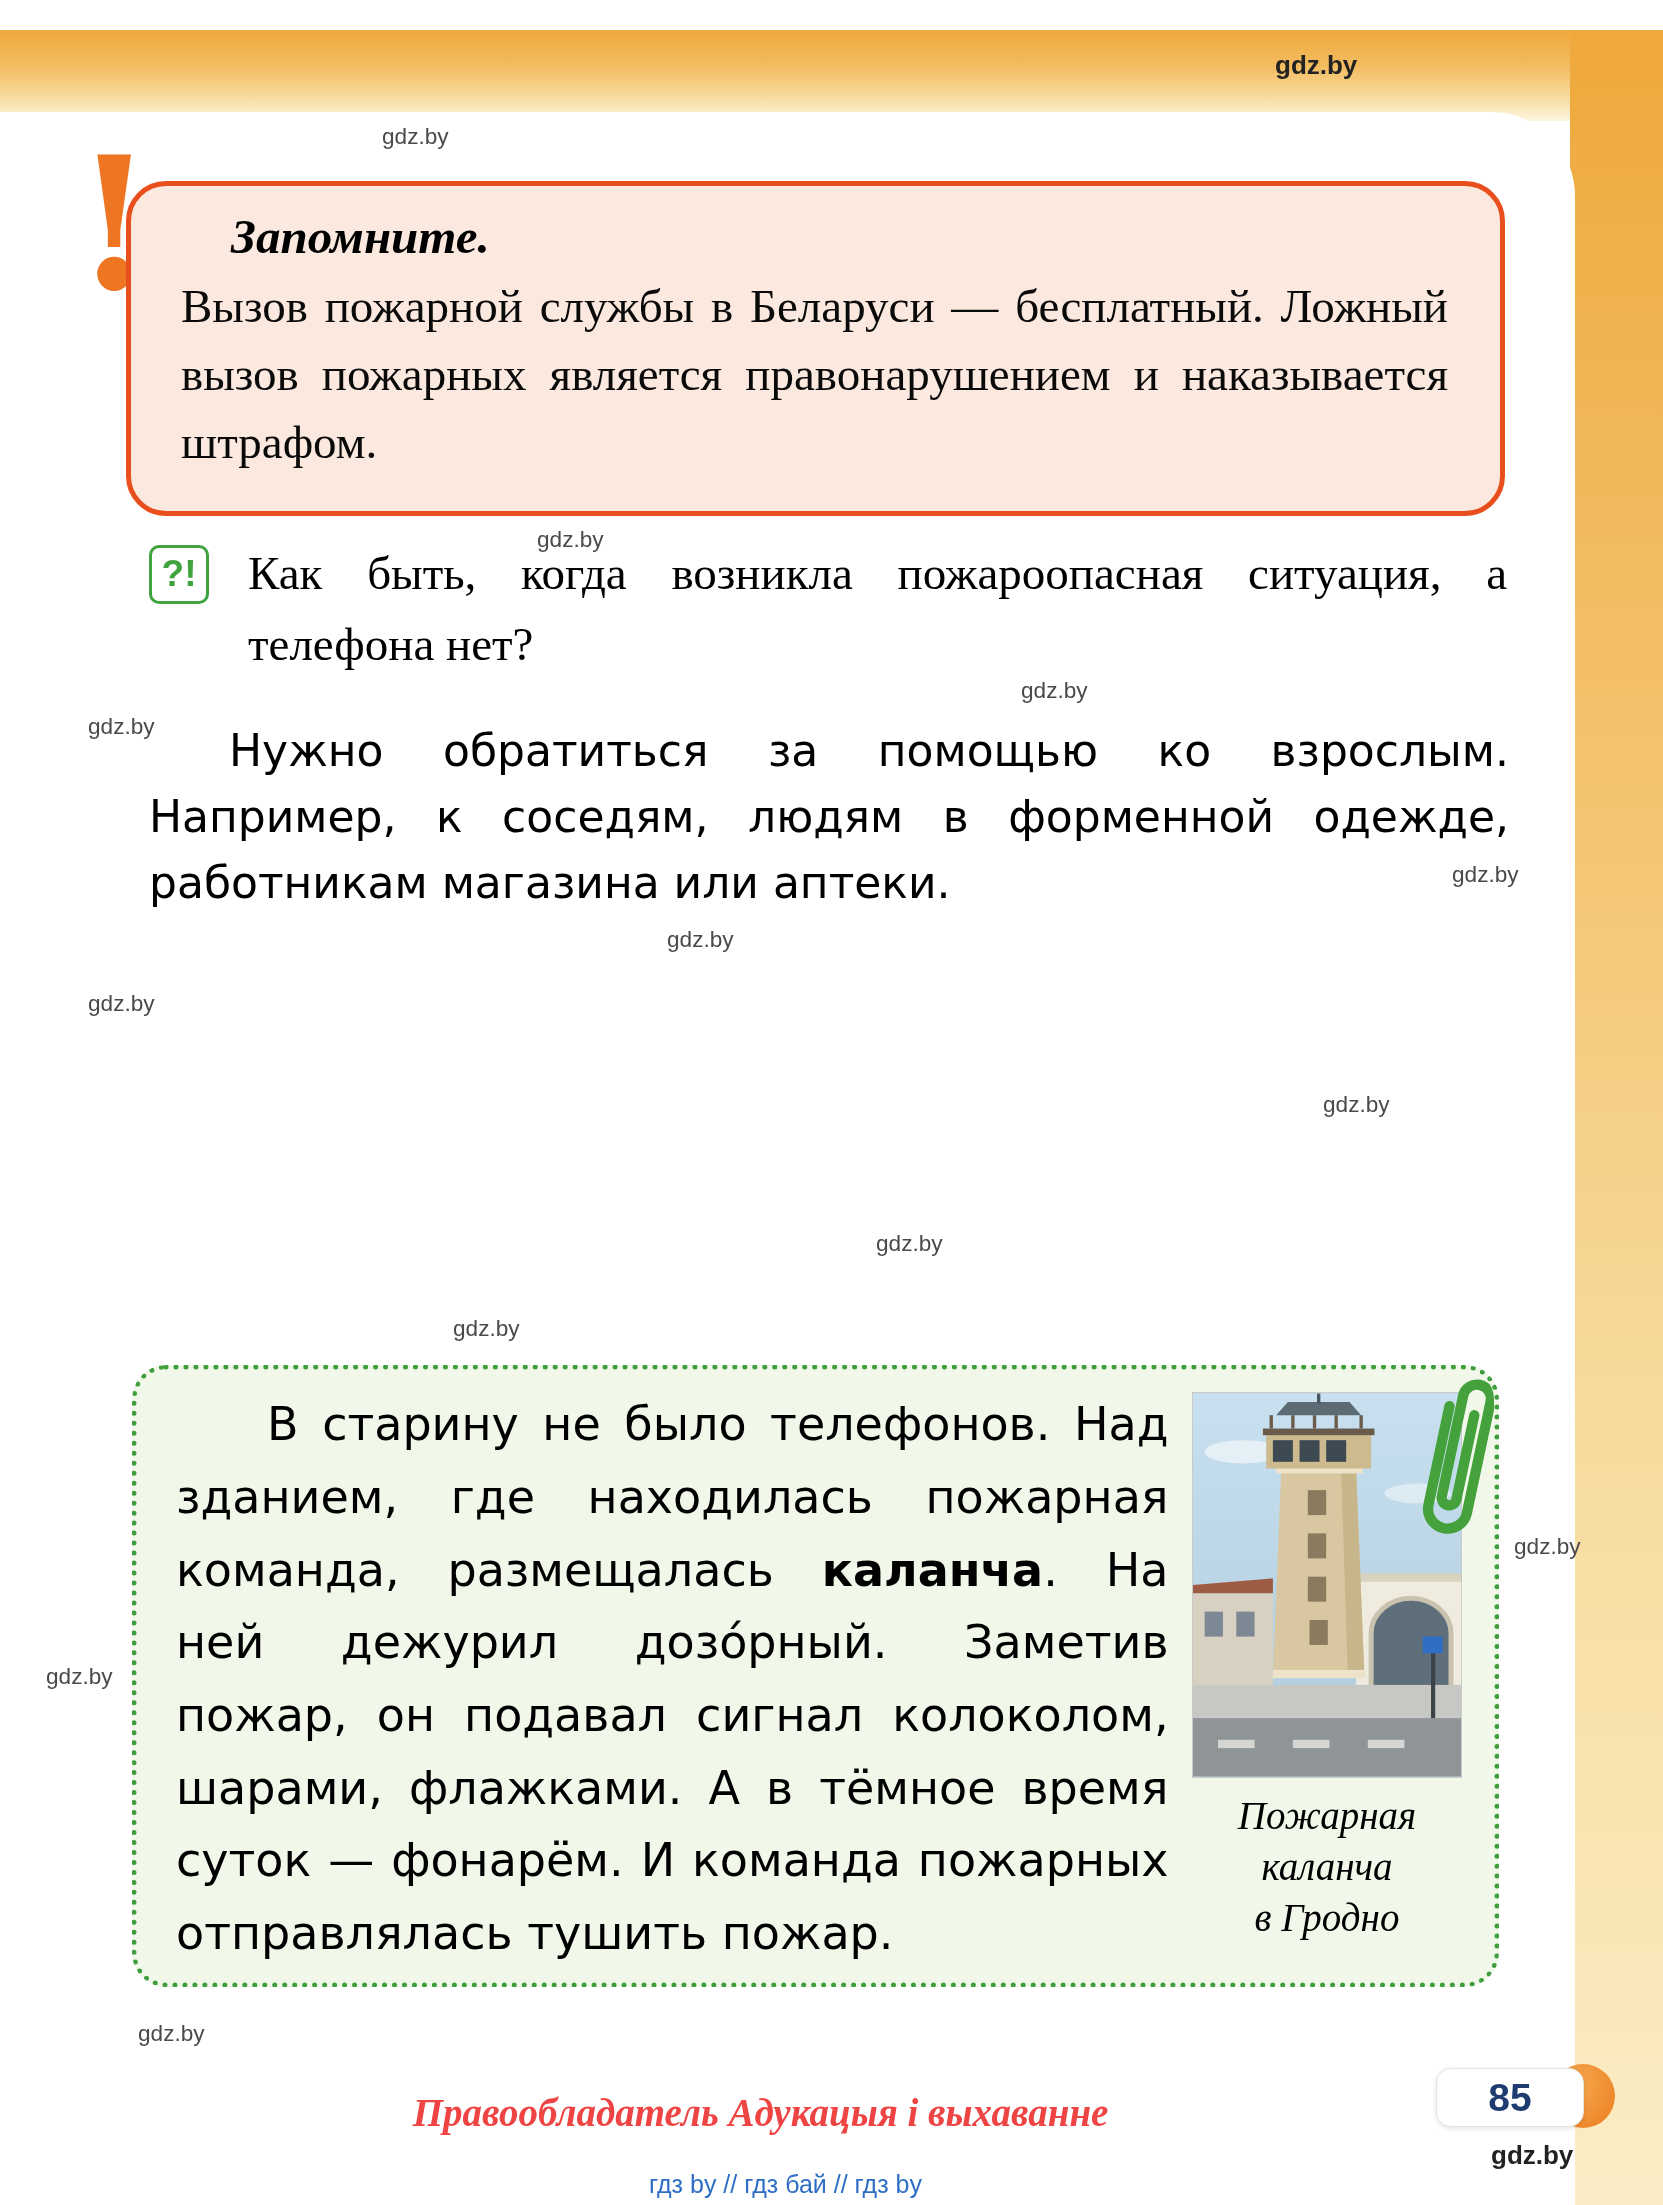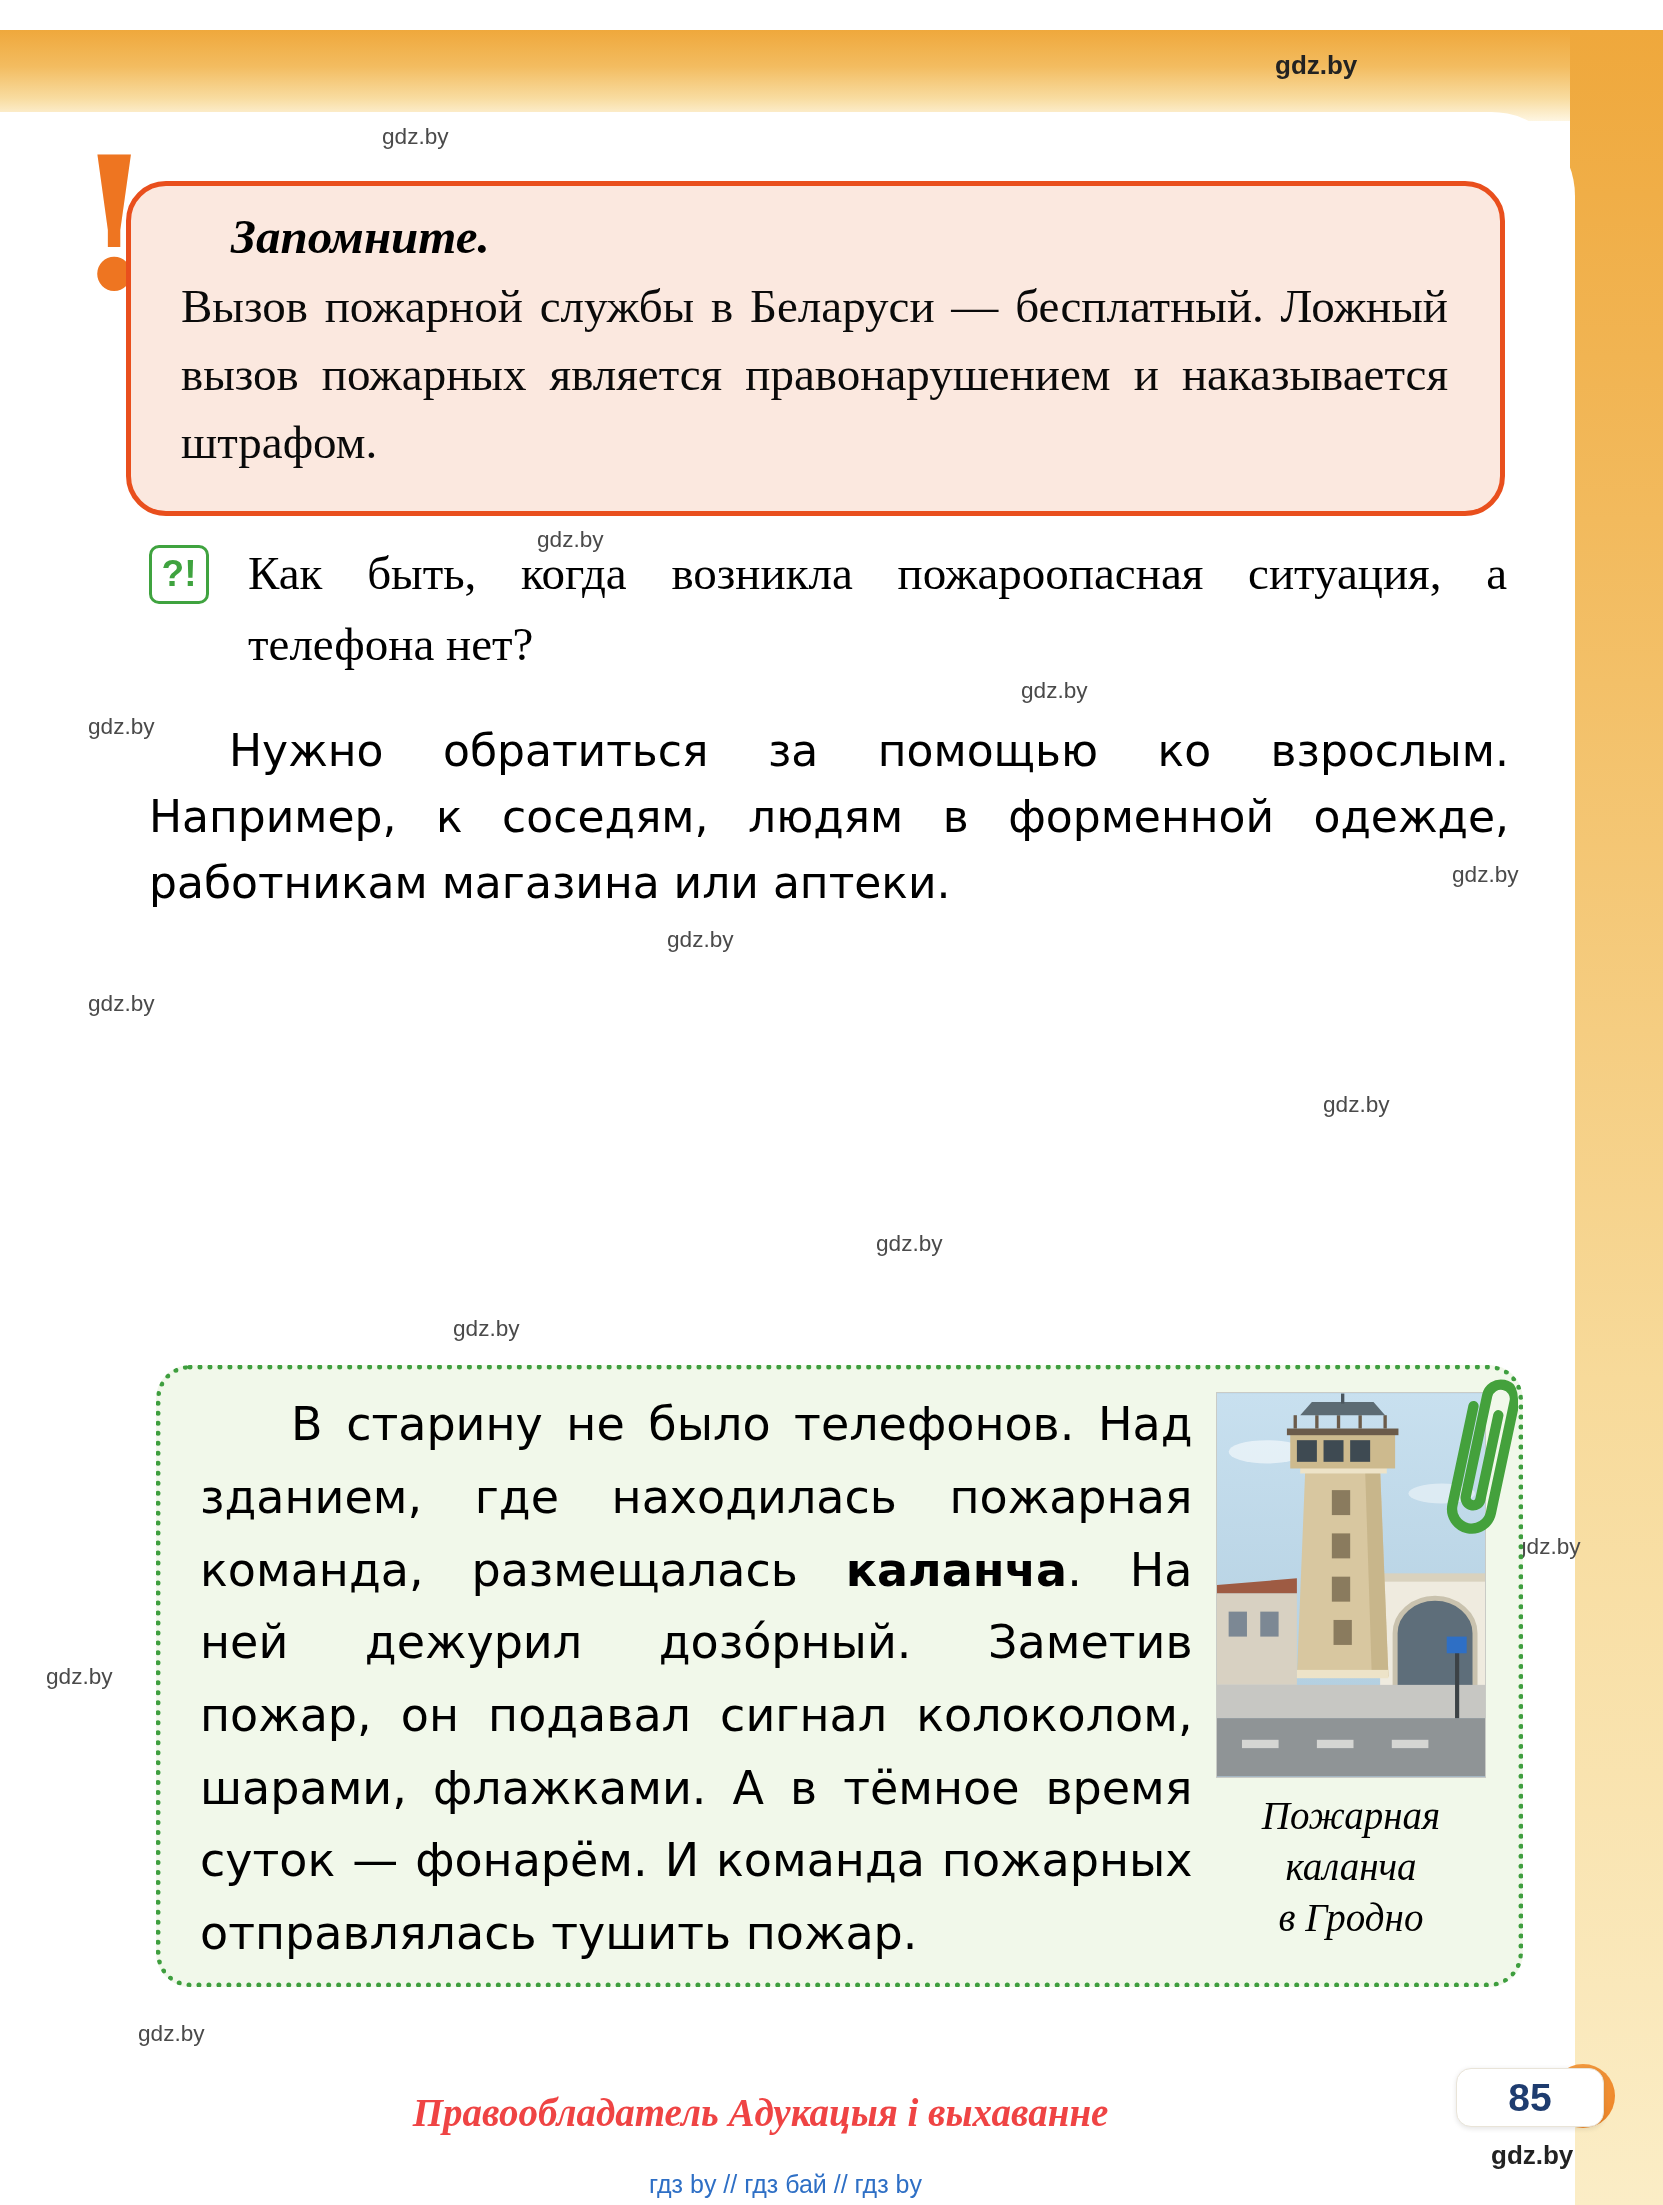--- a/index.html
+++ b/index.html
@@ -61,21 +61,21 @@
   }
 
   .para {
     position:absolute; left:149px; width:1360px; font-size:44px; line-height:1.5;
     text-align:justify; color:#000; text-indent:80px;
   }
   .para-1 { top:718px; }
   .para-2 { top:944px; }
 
   .history {
-    position:absolute; left:156px; top:1365px; width:1367px; height:622px;
+    position:absolute; left:132px; top:1365px; width:1367px; height:622px;
     border:5.9px dotted #3E9E3E; border-radius:34px; background:#F1F8EA;
     padding:18.4px 32px 18.4px 39px; display:flex; gap:23.5px; overflow:hidden;
   }
   .history-text {
     flex:1; font-size:46px; line-height:1.58; text-align:justify;
     text-indent:91px; color:#000;
   }
   .history-text b { font-weight:700; }
   .history-figure { flex:0 0 270px; width:270px; position:relative; padding-top:3.4px; }
   .photo { width:270px; height:386px; display:block; border:0.8px solid #c9cbc6; background:#BCD7EA; }
@@ -97,21 +97,20 @@
     position:absolute; left:1551px; top:2064px; width:64px; height:64px; border-radius:50%;
     background:radial-gradient(circle at 35% 35%, #F6AB52, #EC7C1E);
   }
   .badge {
     position:absolute; left:1436px; top:2068px; width:148px; height:59px;
     background:#ffffff; border:1.7px solid #E9E4D8; border-radius:15px;
     display:flex; align-items:center; justify-content:center;
     font-weight:700; font-size:39px; color:#1E3C6F;
     box-shadow:0 1.7px 5px rgba(0,0,0,0.10);
     font-family:"Liberation Sans",sans-serif;
-    margin-left:20px;
   }
 
   .footer-links {
     position:absolute; left:8px; right:101px; top:2170px; text-align:center;
     font-size:25px; color:#2E6FC5; font-family:Liberation Sans, sans-serif;
     cursor:pointer;
   }
 </style>
 </head>
 <body>

